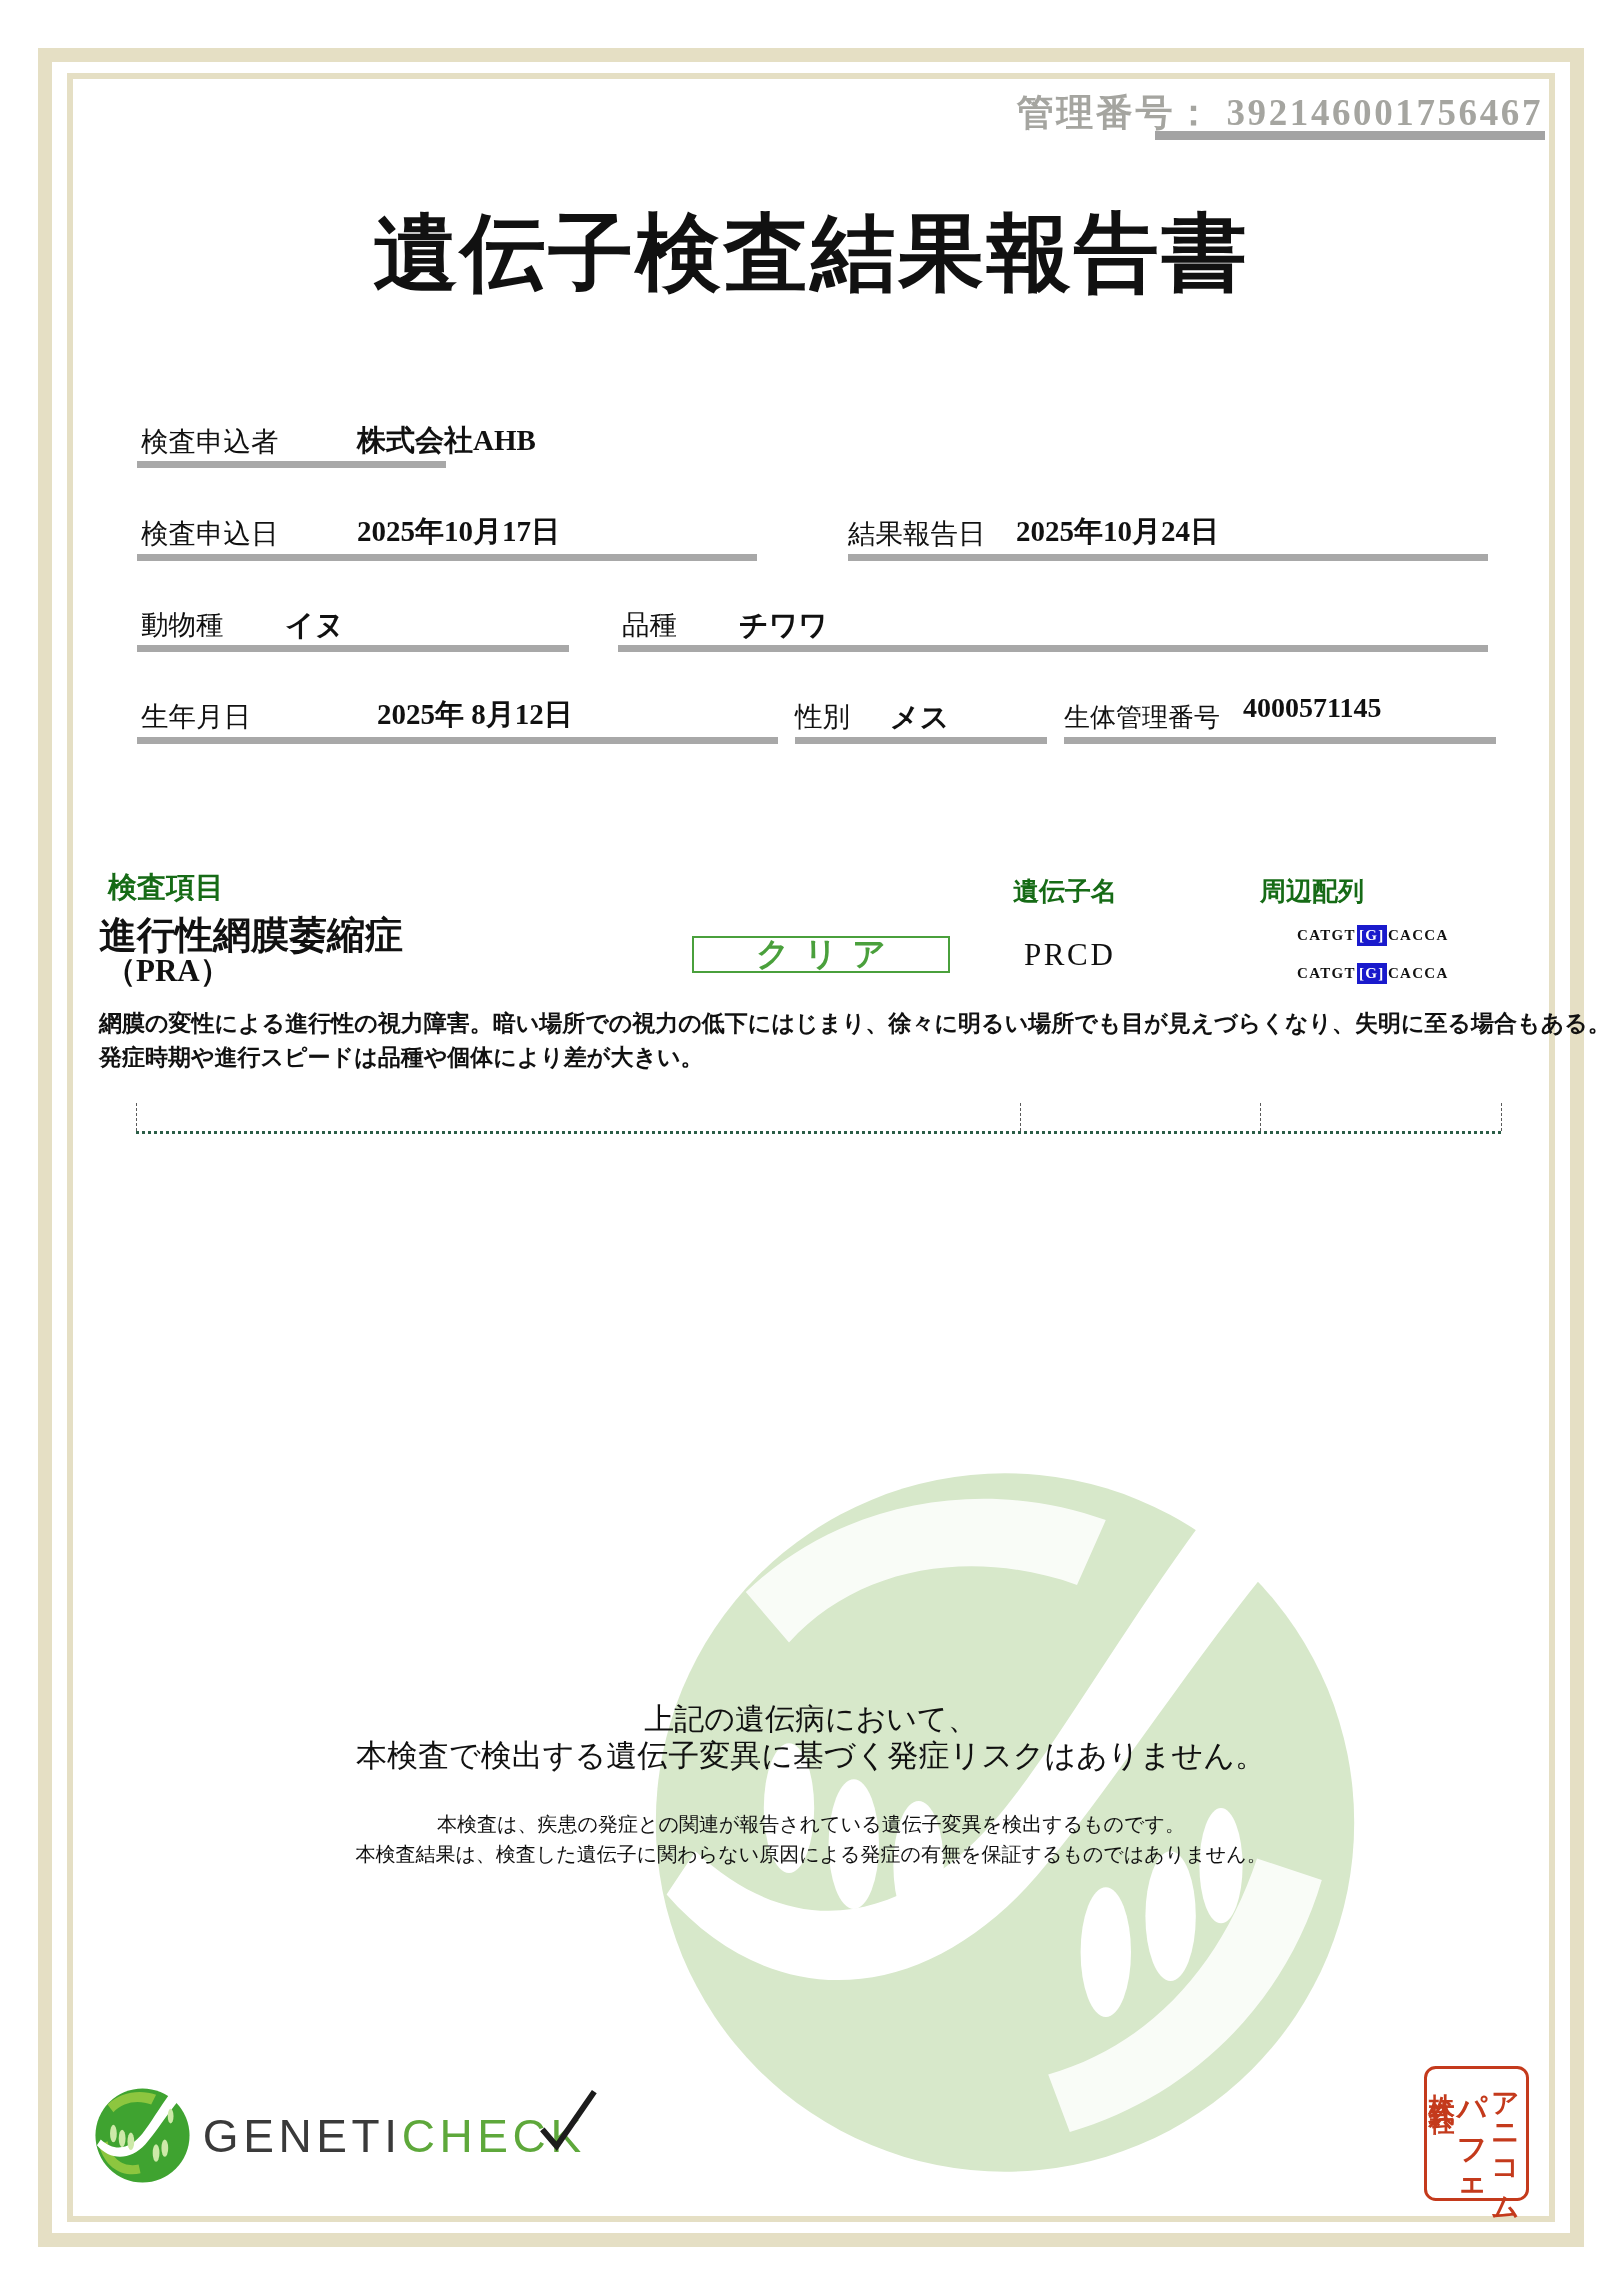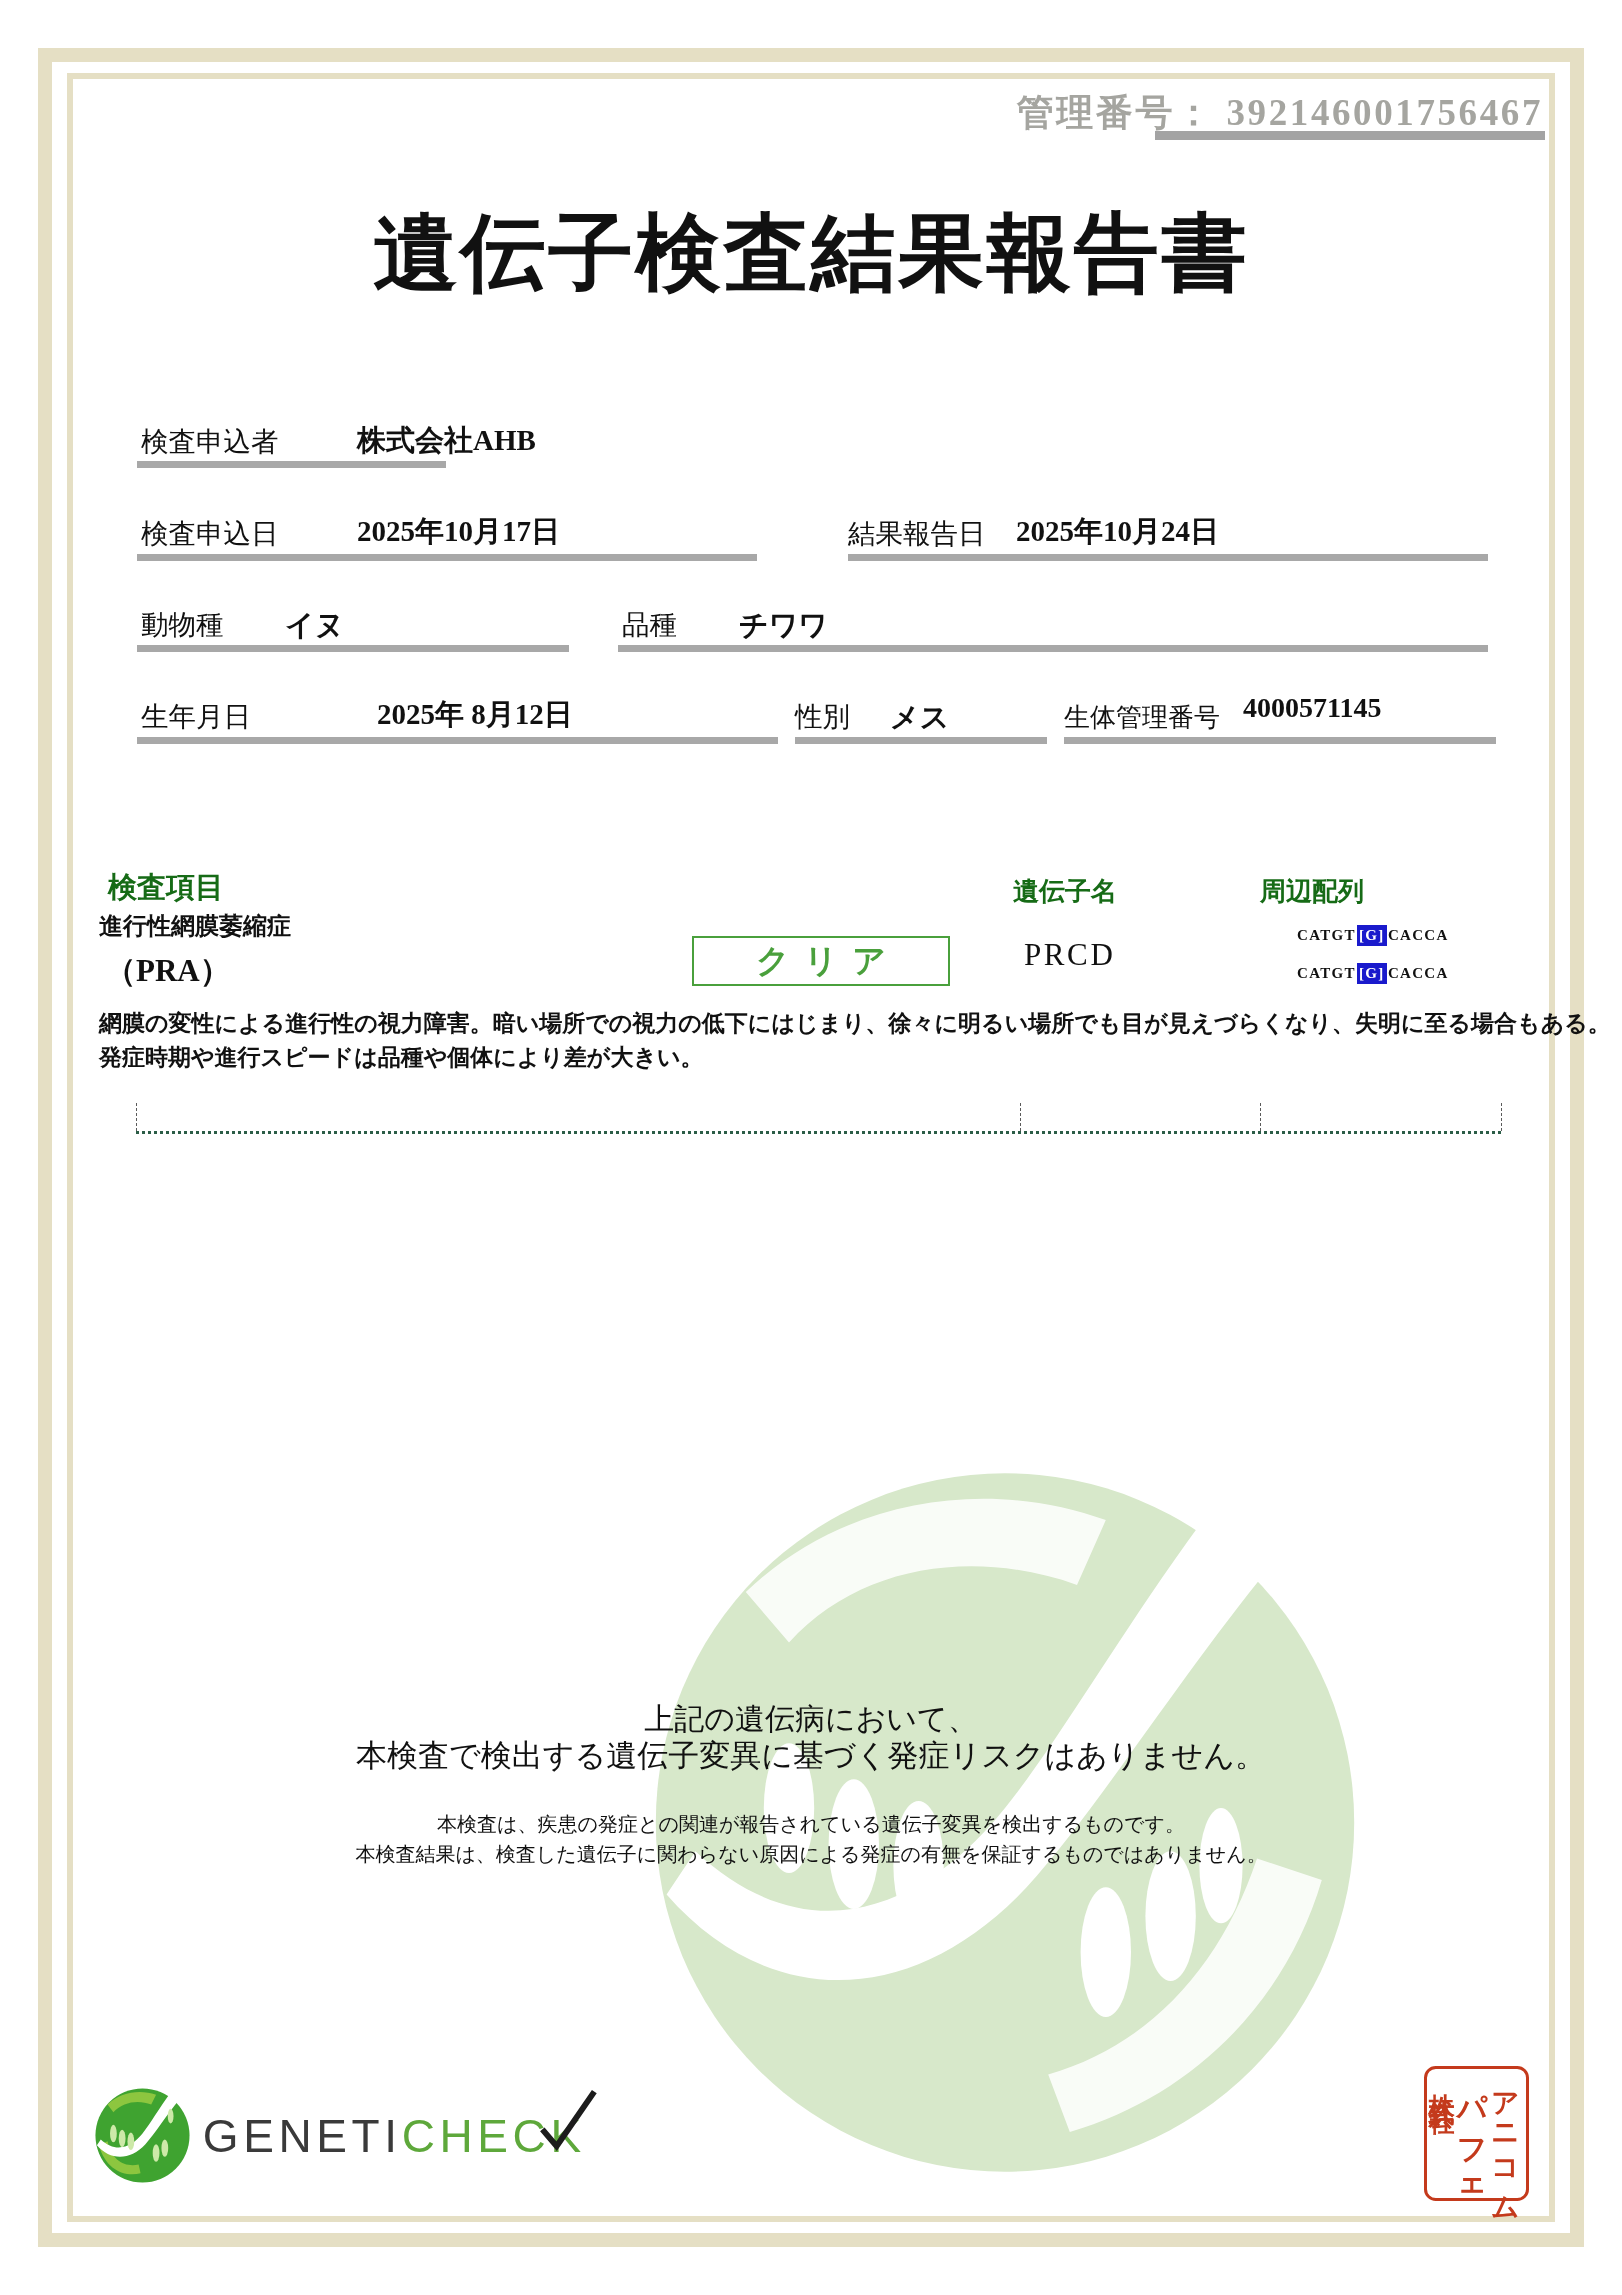--- a/index.html
+++ b/index.html
@@ -20,24 +20,24 @@
   .mgmt-bar{position:absolute;top:131px;left:1155px;width:390px;height:8.5px;background:#a3a3a3;}
 
   .title{position:absolute;top:196px;left:0;width:100%;text-align:center;font-size:85px;font-weight:bold;letter-spacing:2.6px;white-space:nowrap;}
 
   .lbl{position:absolute;font-weight:normal;font-size:27.5px;white-space:nowrap;text-align:right;}
   .val{position:absolute;font-weight:bold;font-size:29px;white-space:nowrap;}
   .uline{position:absolute;height:6.5px;background:#a8a8a8;}
 
   
   .green-head{position:absolute;color:#166b16;font-weight:bold;font-size:27.5px;white-space:nowrap;}
-  .item-name{position:absolute;left:99px;top:910px;font-size:24px;font-weight:bold;white-space:nowrap;}
+  .item-name{position:absolute;left:99px;top:910px;font-size:38px;font-weight:bold;white-space:nowrap;}
   .item-abbr{position:absolute;left:105px;top:950px;font-size:31px;font-weight:bold;white-space:nowrap;text-align:center;}
   .result-box{
-    position:absolute;left:692px;top:936px;width:258px;height:50px;
+    position:absolute;left:692px;top:936px;width:258px;height:37px;
     border:2.6px solid #4aa03c;box-sizing:border-box;
     display:flex;align-items:center;justify-content:center;
     color:#4aa03c;font-size:33px;letter-spacing:14.4px;text-indent:14.4px;font-weight:bold;
   }
   .gene-name{position:absolute;left:1024px;top:937px;font-size:31px;letter-spacing:2.6px;white-space:nowrap;}
   .seq{position:absolute;left:1297px;font-size:15px;font-weight:bold;letter-spacing:1.3px;white-space:nowrap;display:flex;align-items:center;}
   .seq .hl{display:inline-block;background:#1a1acc;color:#ffffff;padding:2px 2px;margin:0 1.3px;}
 
   .desc{position:absolute;left:99px;width:1433px;font-weight:bold;font-size:23px;line-height:1.0;white-space:nowrap;}
   .desc.green{color:#0b7a0b;font-size:25px;}

